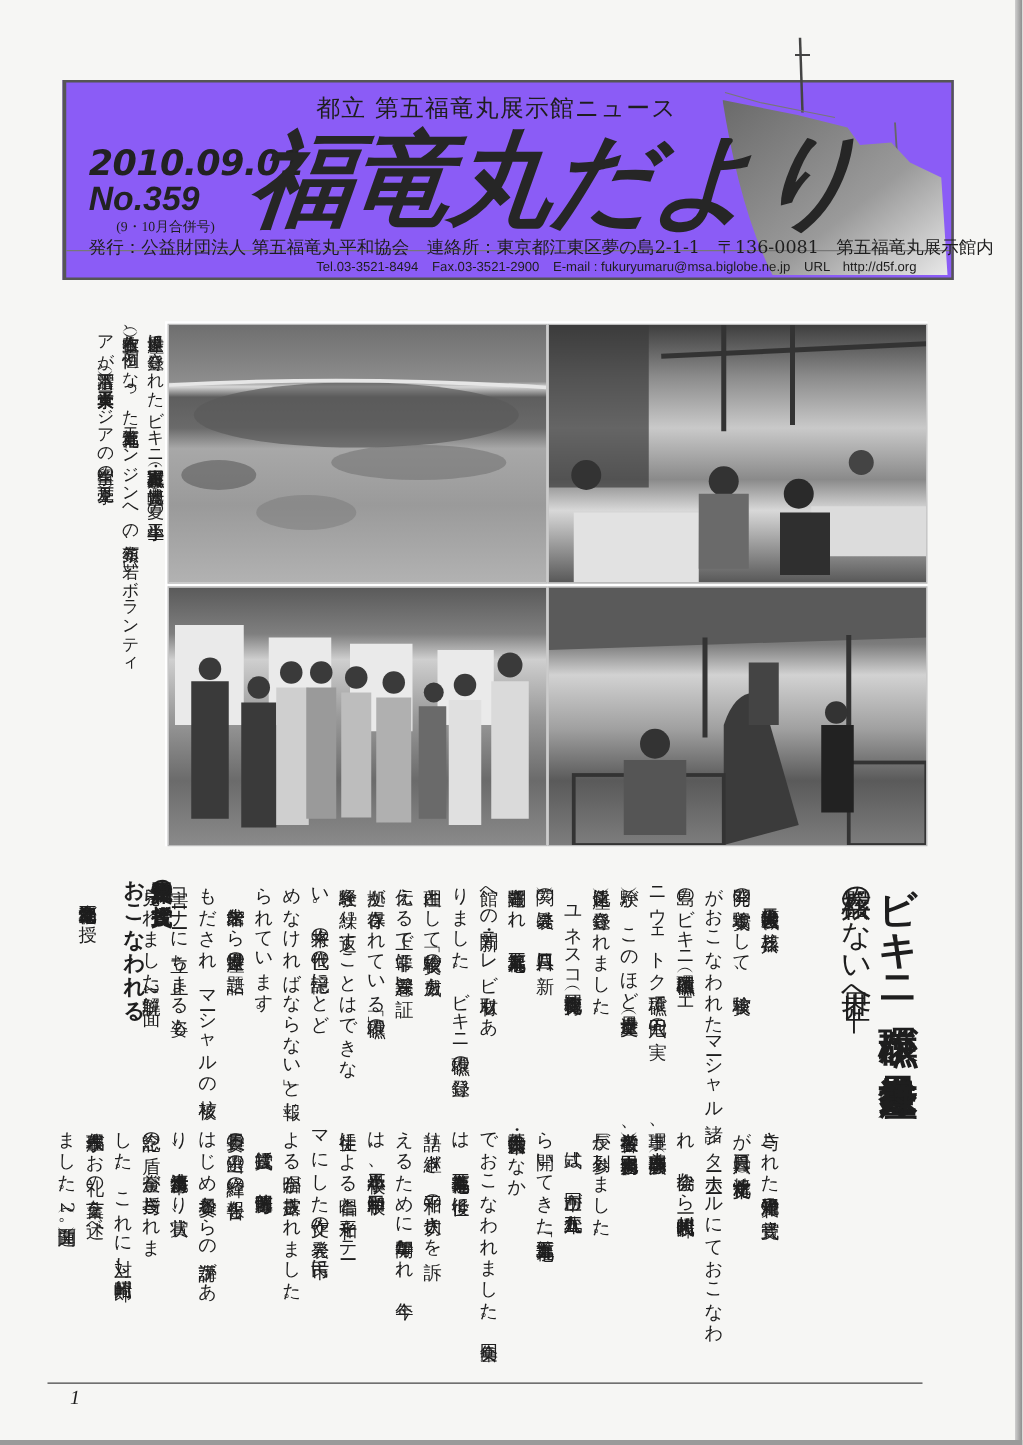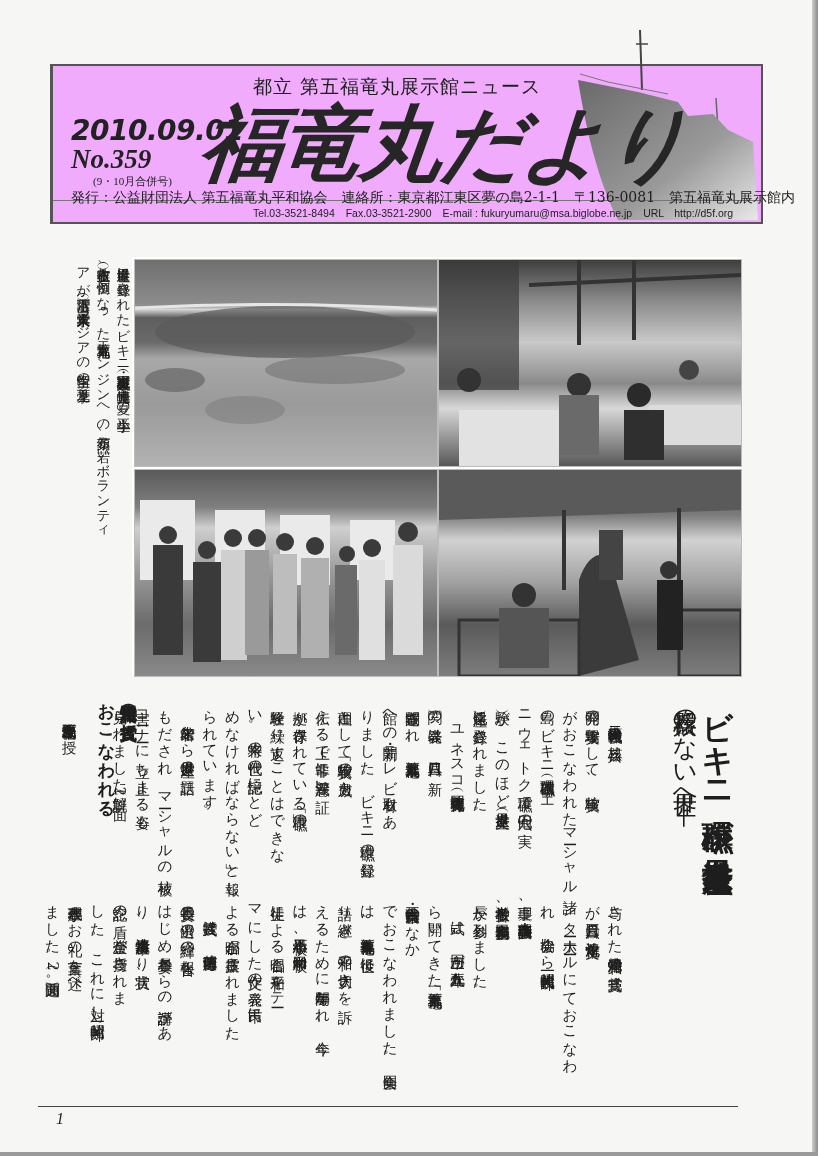--- a/index.html
+++ b/index.html
@@ -6,25 +6,25 @@
   body {
     width: 818px; height: 1156px; position: relative; overflow: hidden;
     background: #f6f6f4;
     font-family: "DejaVu Serif", "Liberation Serif", serif;
     color: #1e1e1e;
   }
   .page-edge { position: absolute; right: 0; top: 0; width: 6px; height: 1156px; background: linear-gradient(to right, #cfcfcf, #8a8a8a); }
   .bottom-edge { position: absolute; left: 0; bottom: 0; width: 818px; height: 4px; background: #9a9a9a; }
 
   
-  .masthead { position: absolute; left: 50px; top: 64px; width: 708px; height: 156px; border: 2px solid #555; border-left-width: 3px; background: #f0abfc; text-align: center; }
+  .masthead { position: absolute; left: 50px; top: 64px; width: 708px; height: 156px; border: 2px solid #555; border-left-width: 3px; background: #8b5cf6; text-align: center; }
   .masthead-inner-line { position: absolute; left: 0; right: 0; top: 134px; border-top: 1px solid #777; }
   .subtitle { position: absolute; left: 200px; top: 8px; font-size: 19px; letter-spacing: 1px; font-family: "DejaVu Serif", serif; }
   .date { position: absolute; left: 18px; top: 48px; font-family: "DejaVu Sans", sans-serif; font-weight: bold; font-style: italic; font-size: 28px; letter-spacing: -0.5px; color: #222; }
-  .issue-no { position: absolute; left: 18px; top: 78px; font-family: Liberation Serif, serif; font-weight: bold; font-style: italic; font-size: 27px; color: #222; }
+  .issue-no { position: absolute; left: 18px; top: 78px; font-family: Liberation Sans, sans-serif; font-weight: bold; font-style: italic; font-size: 27px; color: #222; }
   .issue-note { position: absolute; left: 40px; top: 108px; font-size: 11px; font-family: Liberation Serif, serif; }
   .title-main { position: absolute; left: 148px; top: 24px; font-size: 82px; font-weight: bold; font-style: italic; letter-spacing: -2px; color: #262626; font-family: "DejaVu Serif", serif; transform: skewX(-6deg); }
   .publisher-line { position: absolute; left: 18px; top: 123px; font-size: 14px; white-space: nowrap; }
   .contact-line { position: absolute; left: 200px; top: 141px; font-size: 10.5px; white-space: nowrap; font-family: Liberation Sans, sans-serif; }
   .contact-line span { margin-right: 8px; }
   .ship { position: absolute; left: 525px; top: -36px; width: 190px; height: 190px; }
 
   
   .photo-grid { position: absolute; left: 132px; top: 257px; width: 610px; height: 420px; background: #fff; }
   .photo { position: absolute; overflow: hidden; border: 1px solid #bbb; }

